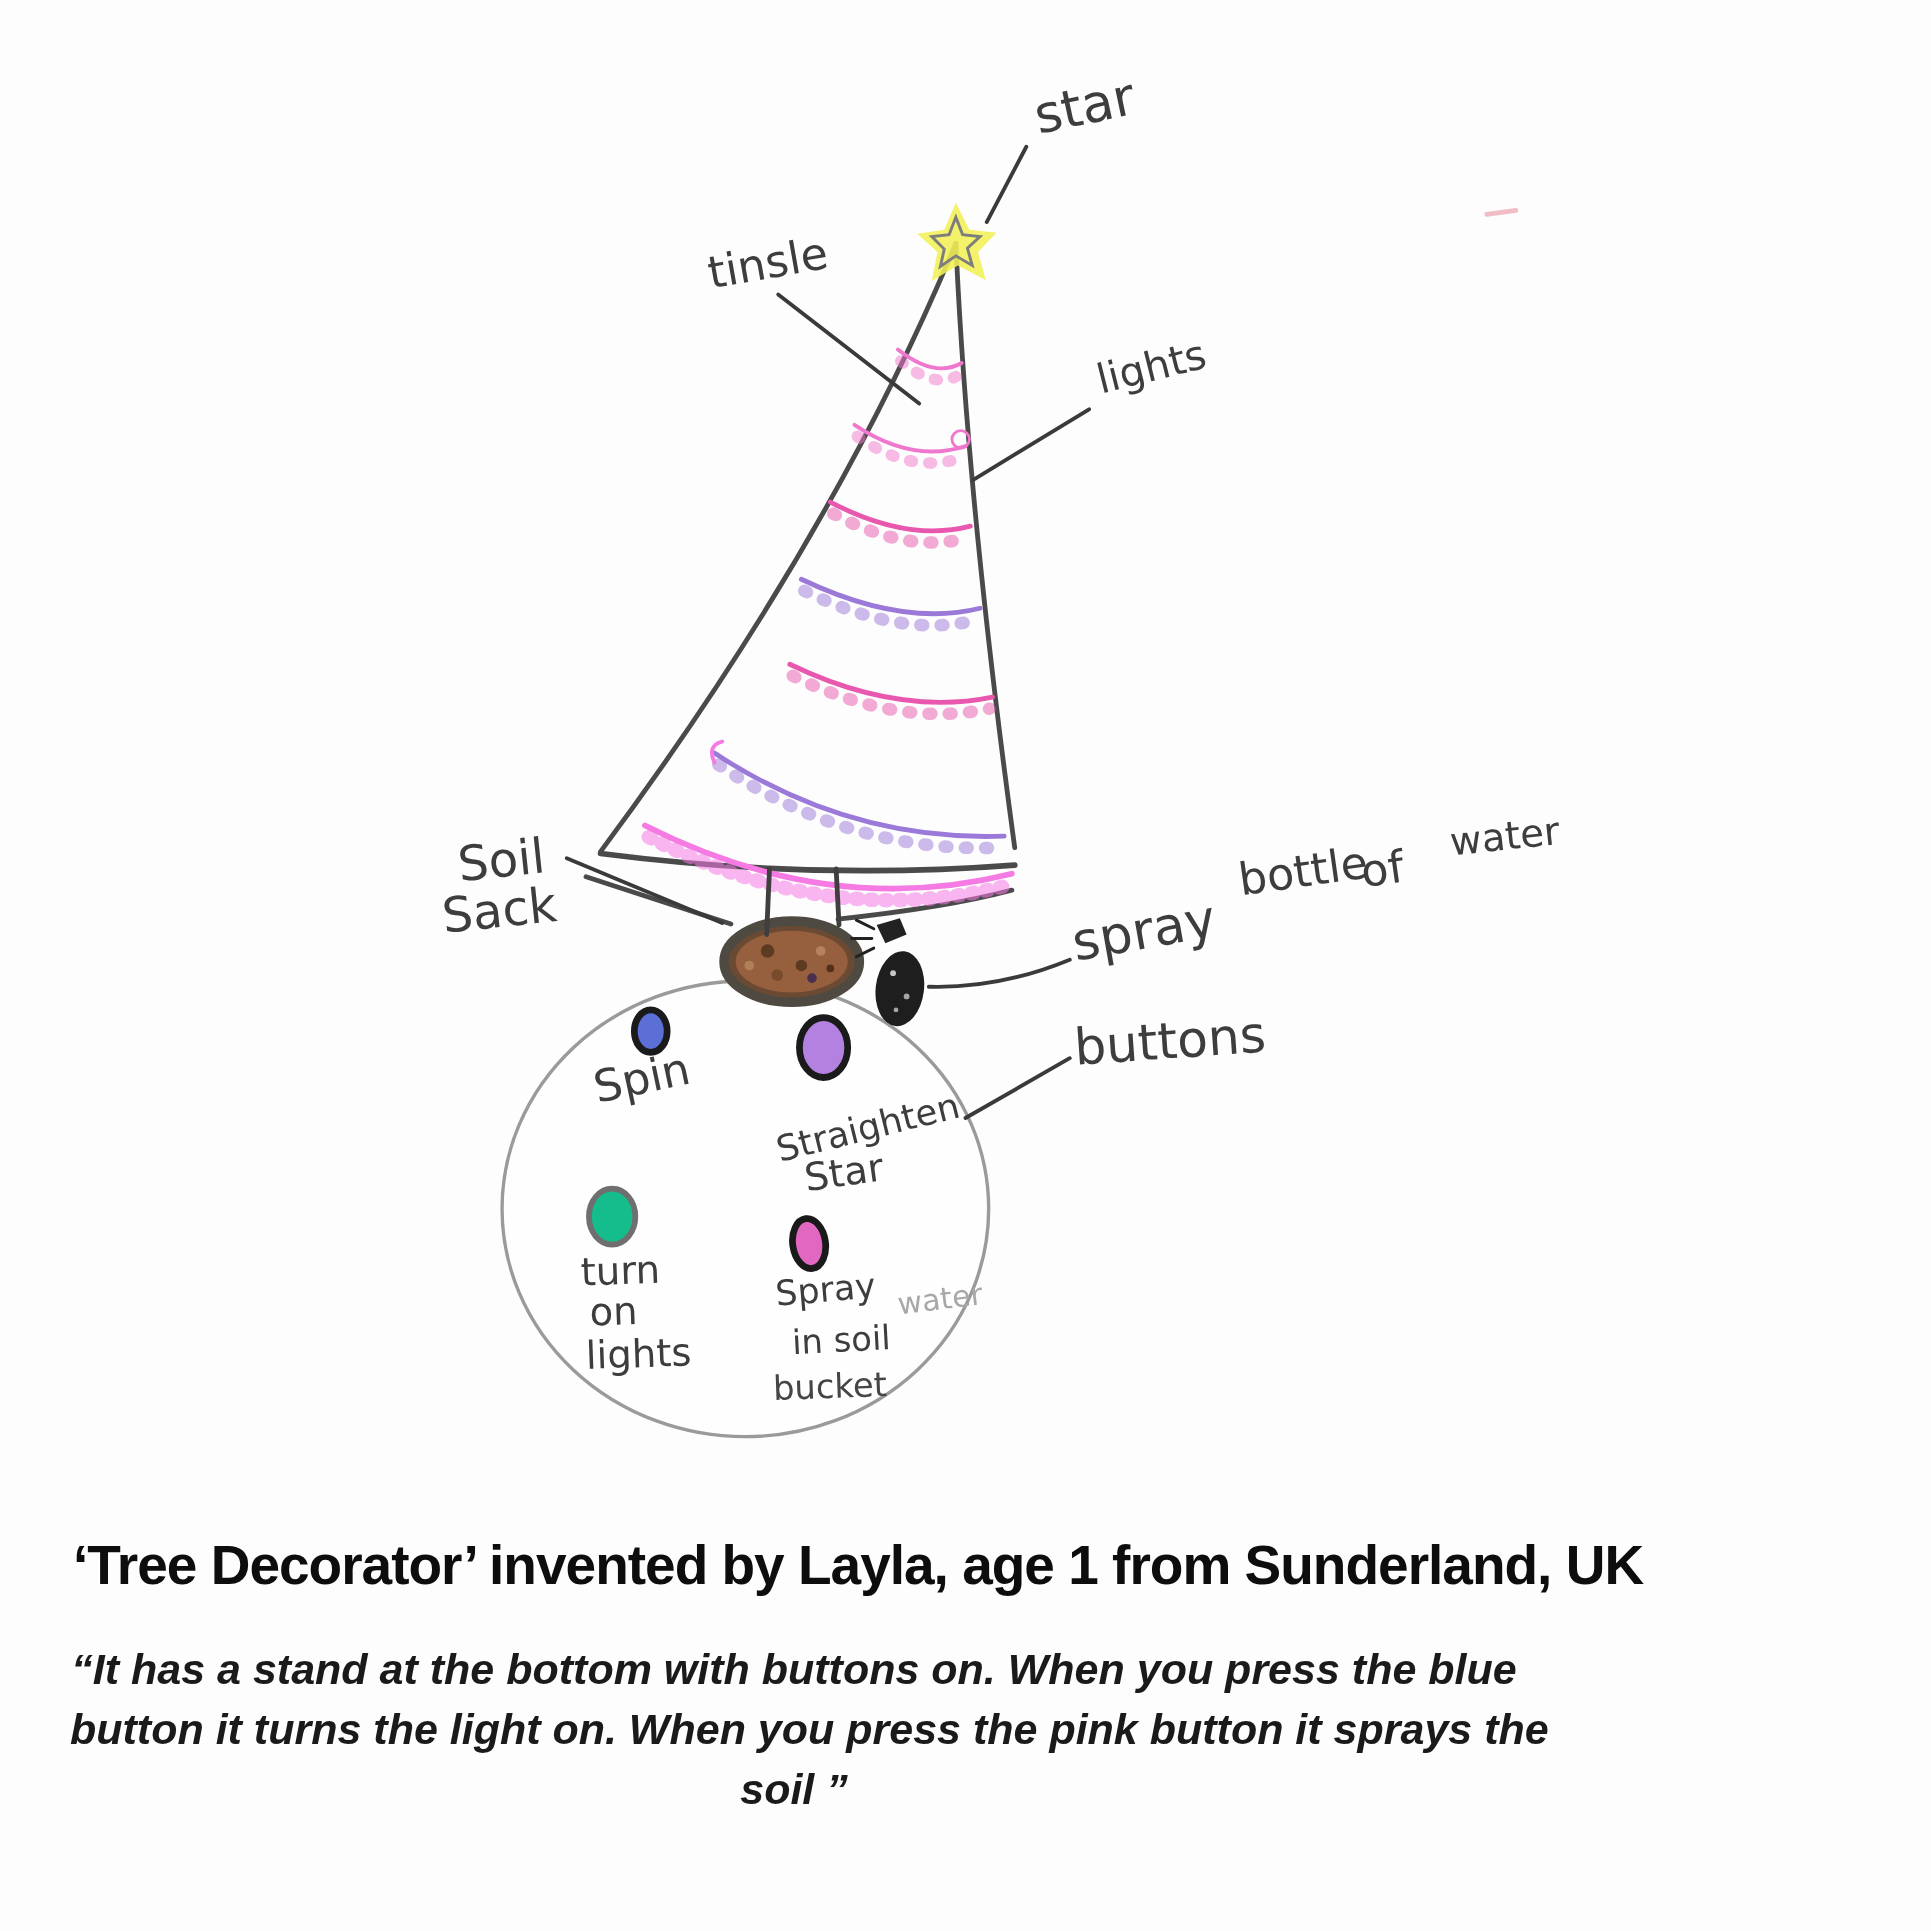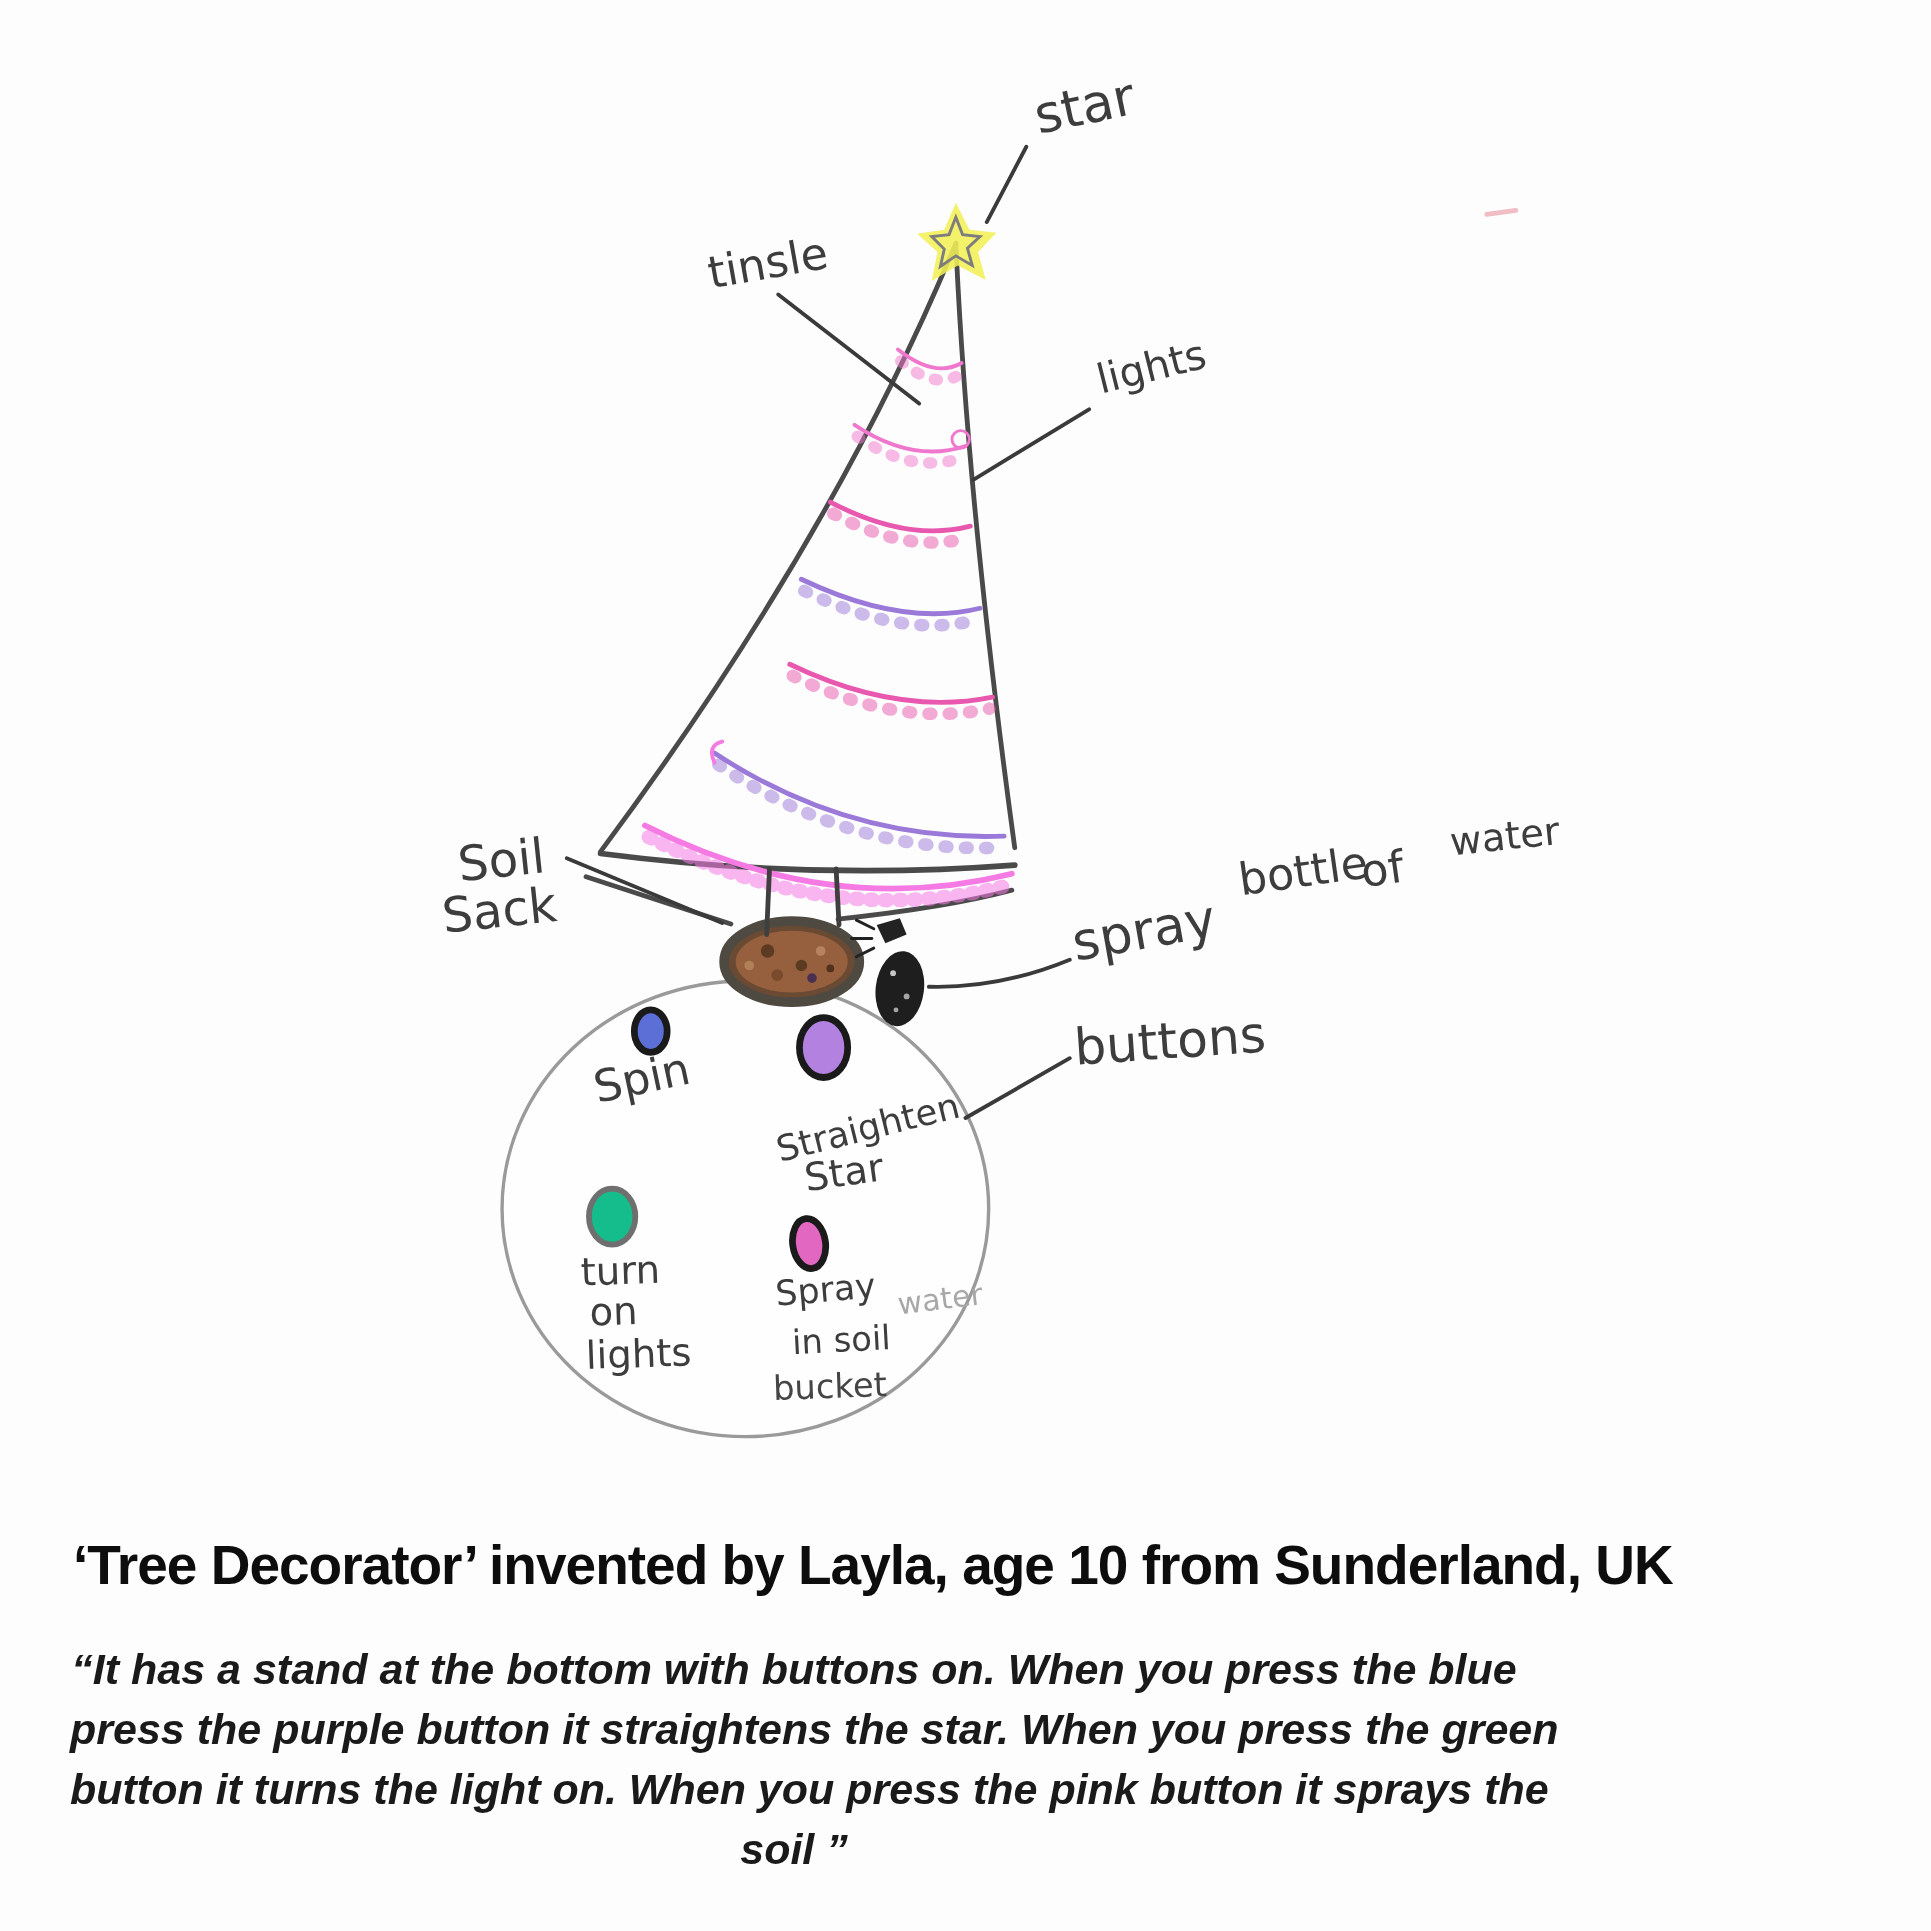--- a/index.html
+++ b/index.html
@@ -131,23 +131,22 @@
       <text class="hand" x="636" y="1372" font-size="40" transform="rotate(-2 636 1372)">on</text>
       <text class="hand" x="662" y="1416" font-size="40" transform="rotate(-2 662 1416)">lights</text>
       <text class="hand" x="856" y="1348" font-size="36" transform="rotate(-5 856 1348)">Spray</text>
       <text x="975" y="1356" font-size="31" fill="#a8a8a8" transform="rotate(-7 975 1356)">water</text>
       <text class="hand" x="872" y="1400" font-size="35" transform="rotate(-3 872 1400)">in soil</text>
       <text x="860" y="1448" font-size="35" fill="#454545" transform="rotate(-2 860 1448)">bucket</text>
     </g>
   </svg>
 
   
-  <div class="caption">‘Tree Decorator’ invented by Layla, age 10 from Sunderland, UK</div>
+  <div class="caption">‘Tree Decorator’ invented by Layla, age 1 from Sunderland, UK</div>
 
   
   <div class="quote">
     <div>“It has a stand at the bottom with buttons on. When you press the blue</div>
-    <div>press the purple button it straightens the star. When you press the green</div>
     <div>button it turns the light on. When you press the pink button it sprays the</div>
     <div>soil ”</div>
   </div>
 </div>
 
 
 </body></html>

